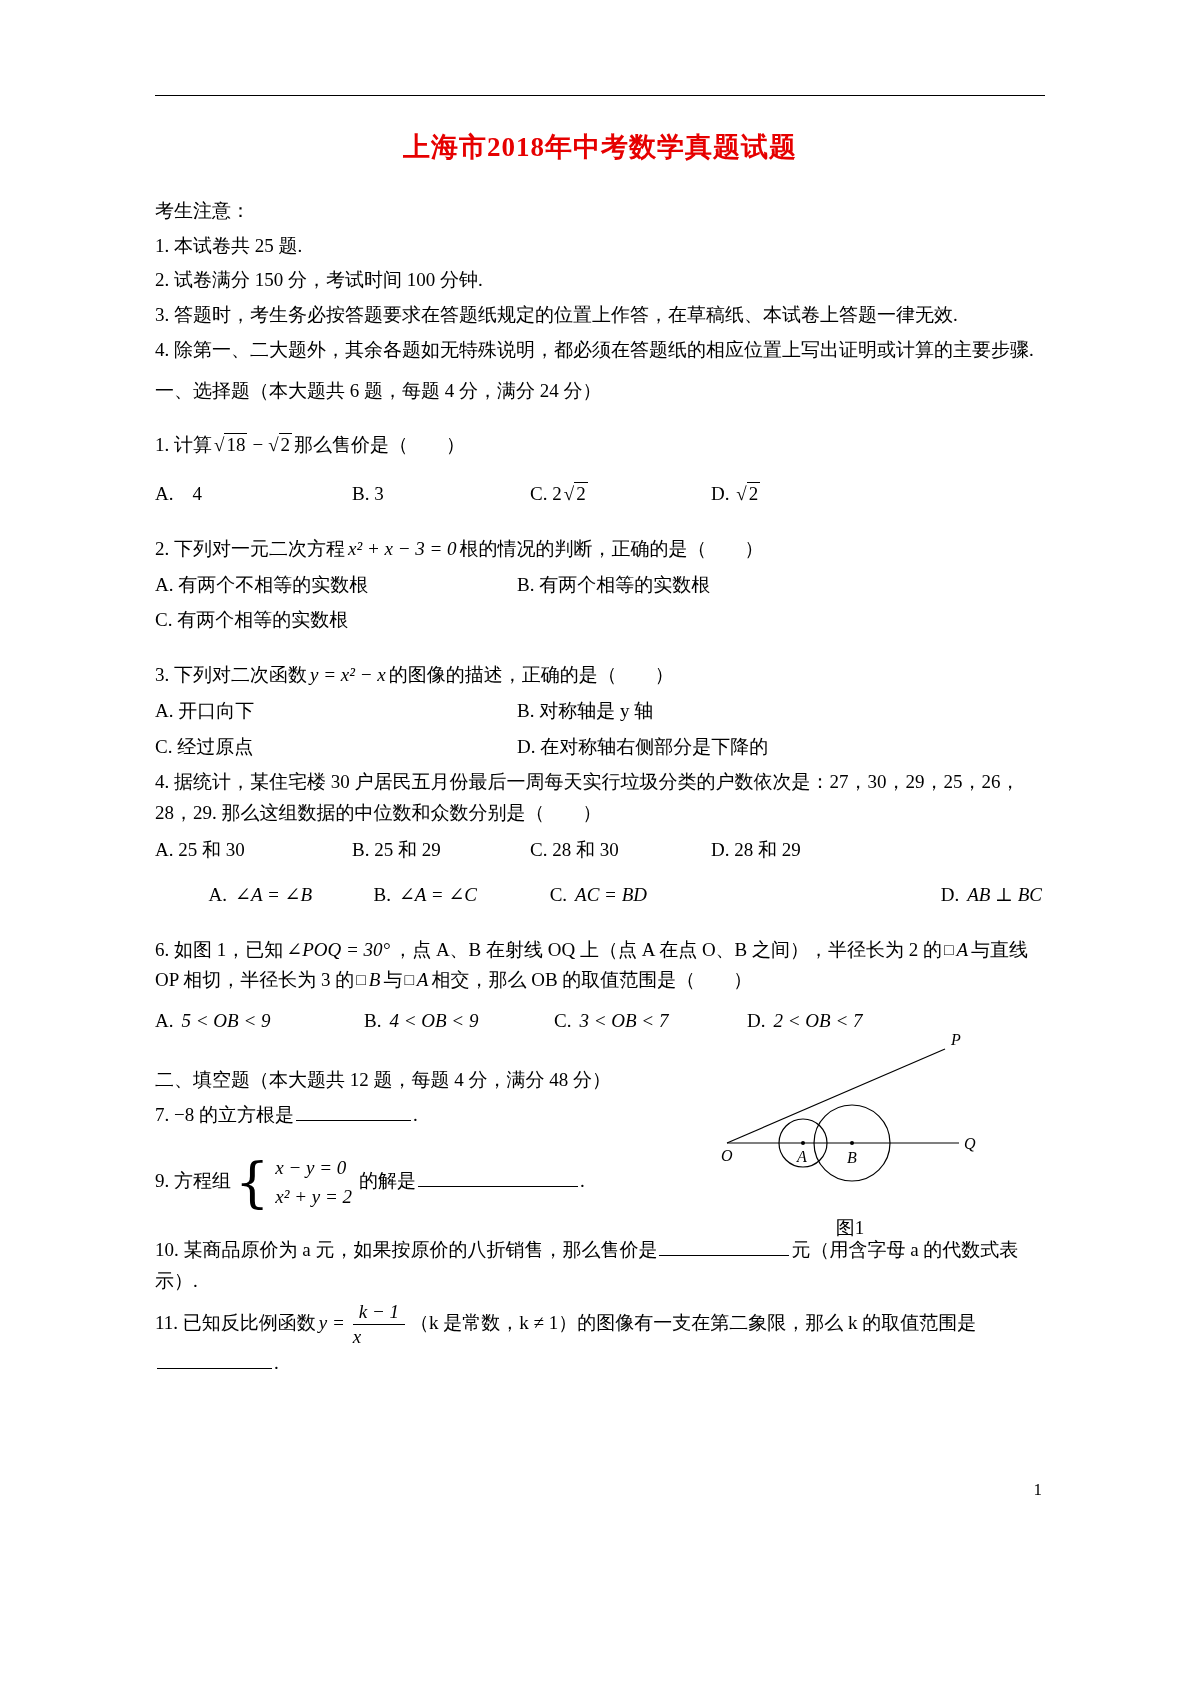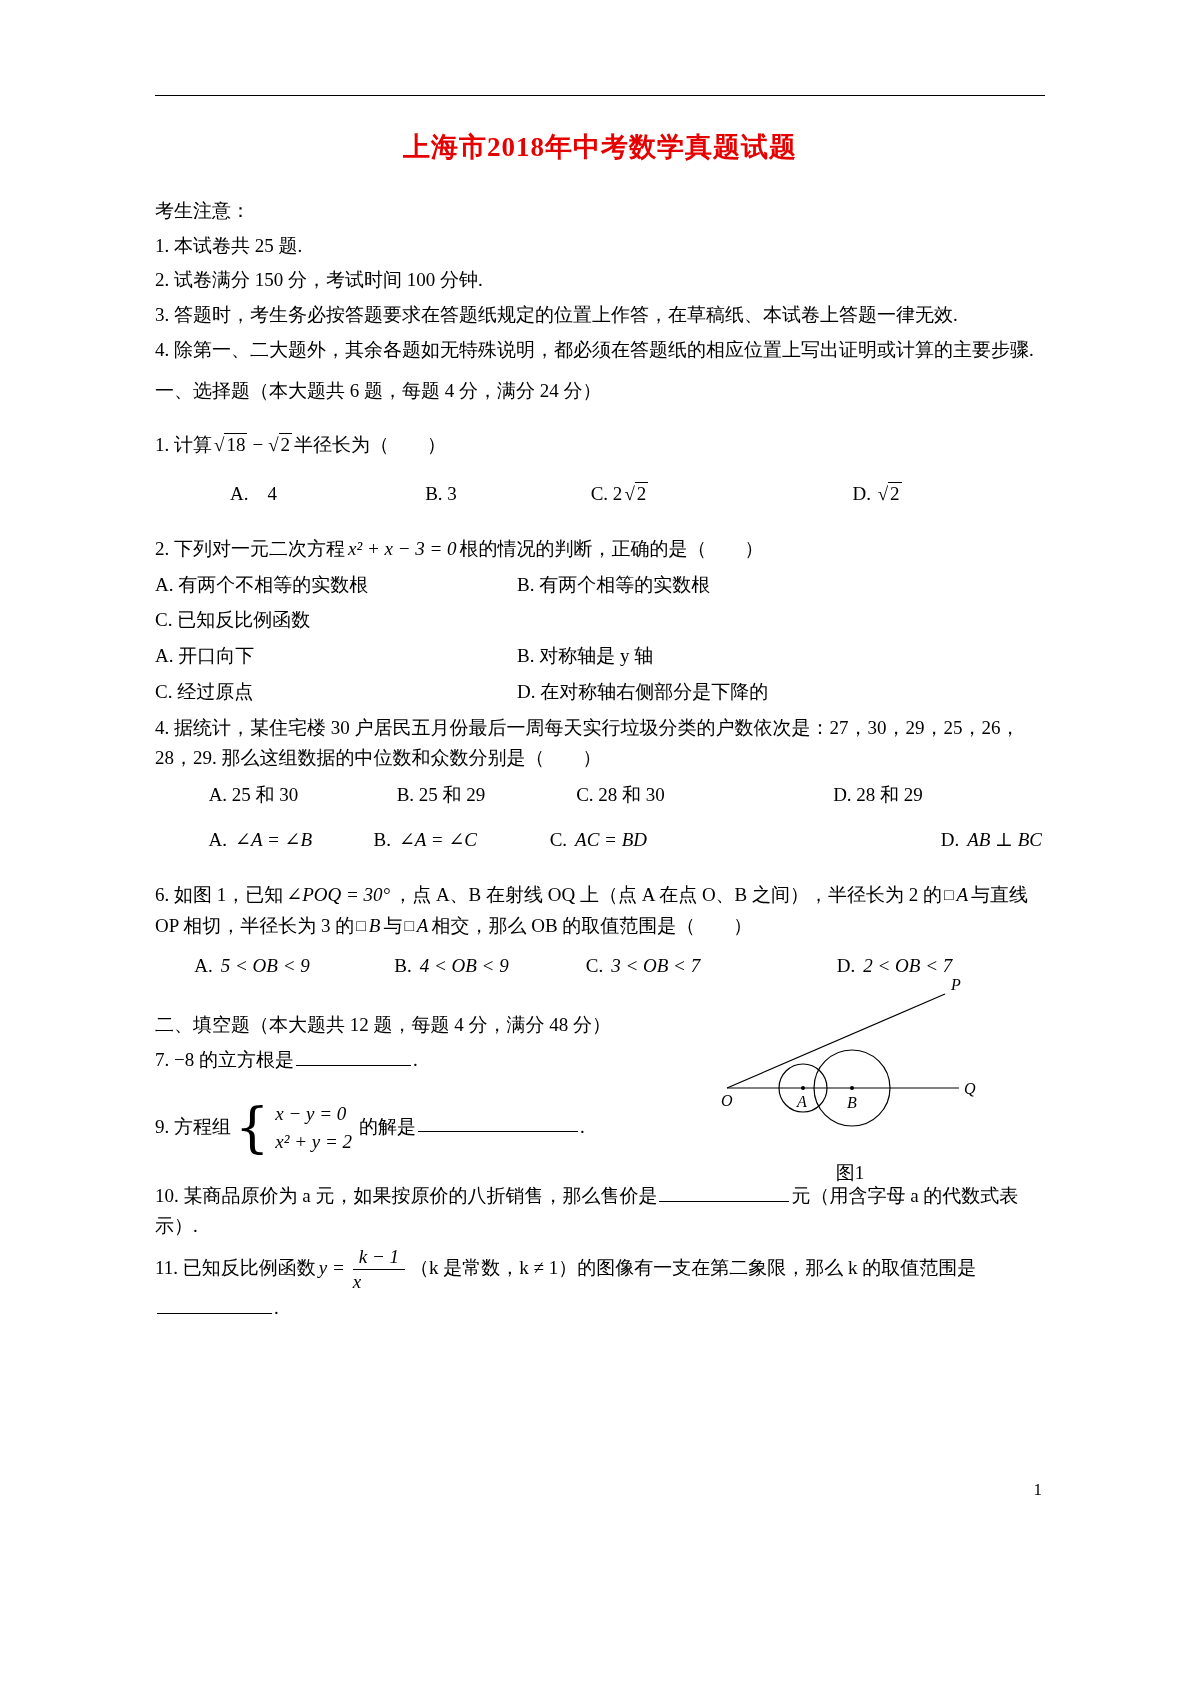--- a/index.html
+++ b/index.html
@@ -12,21 +12,21 @@
   }
   .content { padding:95px 155px 0 155px; }
   .top-rule { border:none; border-top:1.5px solid #000; }
   .title { text-align:center; color:#e60000; font-size:27px; font-weight:bold; margin:30px 0 26px; letter-spacing:1px; }
   .line { margin:4px 0; }
   .qgap { margin-top:24px; }
   .qgap-sm { }
   .sec-heading { margin-top:10px; }
   .sec2-heading { margin-top:28px; }
 
-  .opts4 { display:grid; grid-template-columns:197px 178px 181px 1fr; margin:18px 0 4px;text-align:center; }
+  .opts4 { display:grid; grid-template-columns:197px 178px 181px 1fr; margin:18px 0 4px; }
   .opts4-tight { display:grid; grid-template-columns:160px 165px 170px 1fr; margin:14px 0 4px;text-align:right; }
   .opts2 { display:grid; grid-template-columns:362px 1fr; margin:5px 0; }
   .opt .mi { margin-left:5px; }
 
   .mi { font-style:italic; padding:0 3px; }
   .mop { padding:0 3px; }
   .circ { font-size:0.82em; position:relative; top:-1px; padding-left:2px; }
 
   .sqrt { white-space:nowrap; padding:0 2px; }
   .sqsign { display:inline-block; }
@@ -62,40 +62,43 @@
 
     <p class="line">考生注意：</p>
     <p class="line">1. 本试卷共 25 题.</p>
     <p class="line">2. 试卷满分 150 分，考试时间 100 分钟.</p>
     <p class="line">3. 答题时，考生务必按答题要求在答题纸规定的位置上作答，在草稿纸、本试卷上答题一律无效.</p>
     <p class="line">4. 除第一、二大题外，其余各题如无特殊说明，都必须在答题纸的相应位置上写出证明或计算的主要步骤.</p>
 
     <p class="line sec-heading">一、选择题（本大题共 6 题，每题 4 分，满分 24 分）</p>
 
     <p class="line qgap">
-      <span>1. 计算</span><span class="sqrt"><span class="sqsign">√</span><span class="radicand">18</span></span><span class="mop">−</span><span class="sqrt"><span class="sqsign">√</span><span class="radicand">2</span></span><span>半径长为（　　）</span>
+      <span>1. 计算</span><span class="sqrt"><span class="sqsign">√</span><span class="radicand">18</span></span><span class="mop">−</span><span class="sqrt"><span class="sqsign">√</span><span class="radicand">2</span></span><span>那么售价是（　　）</span>
     </p>
     <div class="opts4">
       <span class="opt">A.　4</span>
       <span class="opt">B. 3</span>
       <span class="opt"><span>C. 2</span><span class="sqrt"><span class="sqsign">√</span><span class="radicand">2</span></span></span>
       <span class="opt"><span>D.</span> <span class="sqrt"><span class="sqsign">√</span><span class="radicand">2</span></span></span>
     </div>
 
     <p class="line qgap">
       <span>2. 下列对一元二次方程</span><span class="mi">x² + x − 3 = 0</span><span>根的情况的判断，正确的是（　　）</span>
     </p>
     <div class="opts2 qgap-sm">
       <span class="opt">A. 有两个不相等的实数根</span>
       <span class="opt">B. 有两个相等的实数根</span>
     </div>
     <div class="opts2">
-      <span class="opt">C. 已知反比例函数</span>
+      <span class="opt">C. 有两个相等的实数根</span>
     </div>
 
+    <p class="line qgap">
+      <span>3. 下列对二次函数</span><span class="mi">y = x² − x</span><span>的图像的描述，正确的是（　　）</span>
+    </p>
     <div class="opts2 qgap-sm">
       <span class="opt">A. 开口向下</span>
       <span class="opt">B. 对称轴是 y 轴</span>
     </div>
     <div class="opts2">
       <span class="opt">C. 经过原点</span>
       <span class="opt">D. 在对称轴右侧部分是下降的</span>
     </div>
 
     <p class="line qgap-sm">4. 据统计，某住宅楼 30 户居民五月份最后一周每天实行垃圾分类的户数依次是：27，30，29，25，26，28，29. 那么这组数据的中位数和众数分别是（　　）</p>

